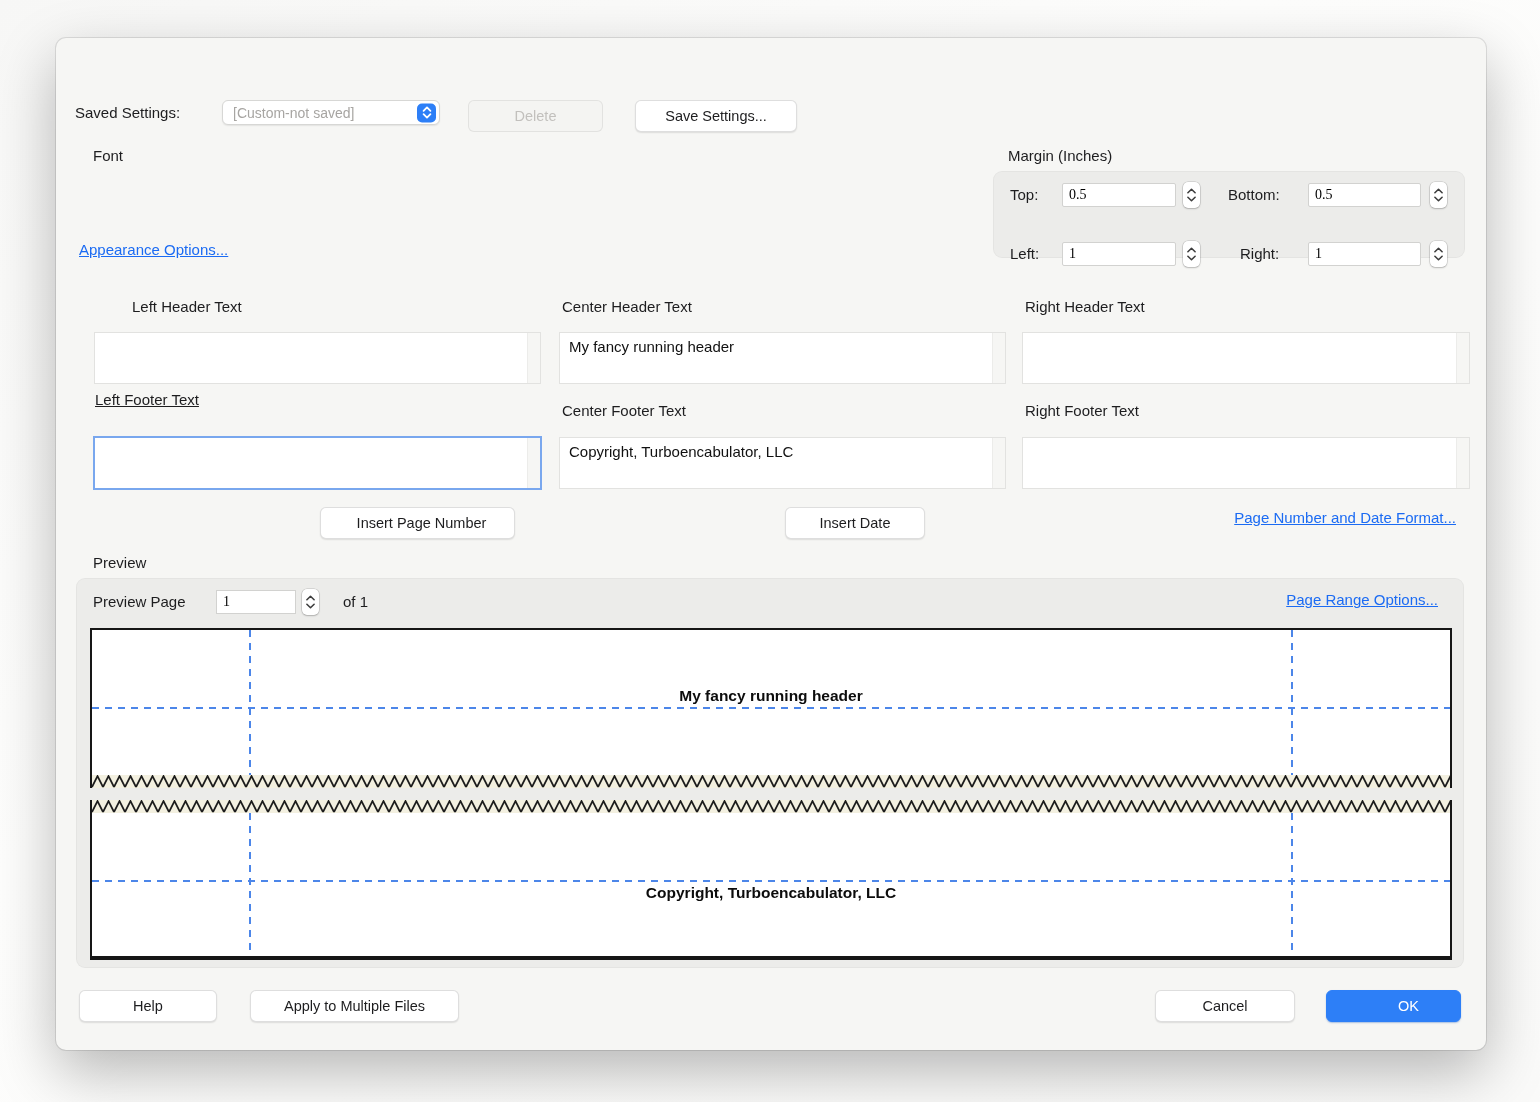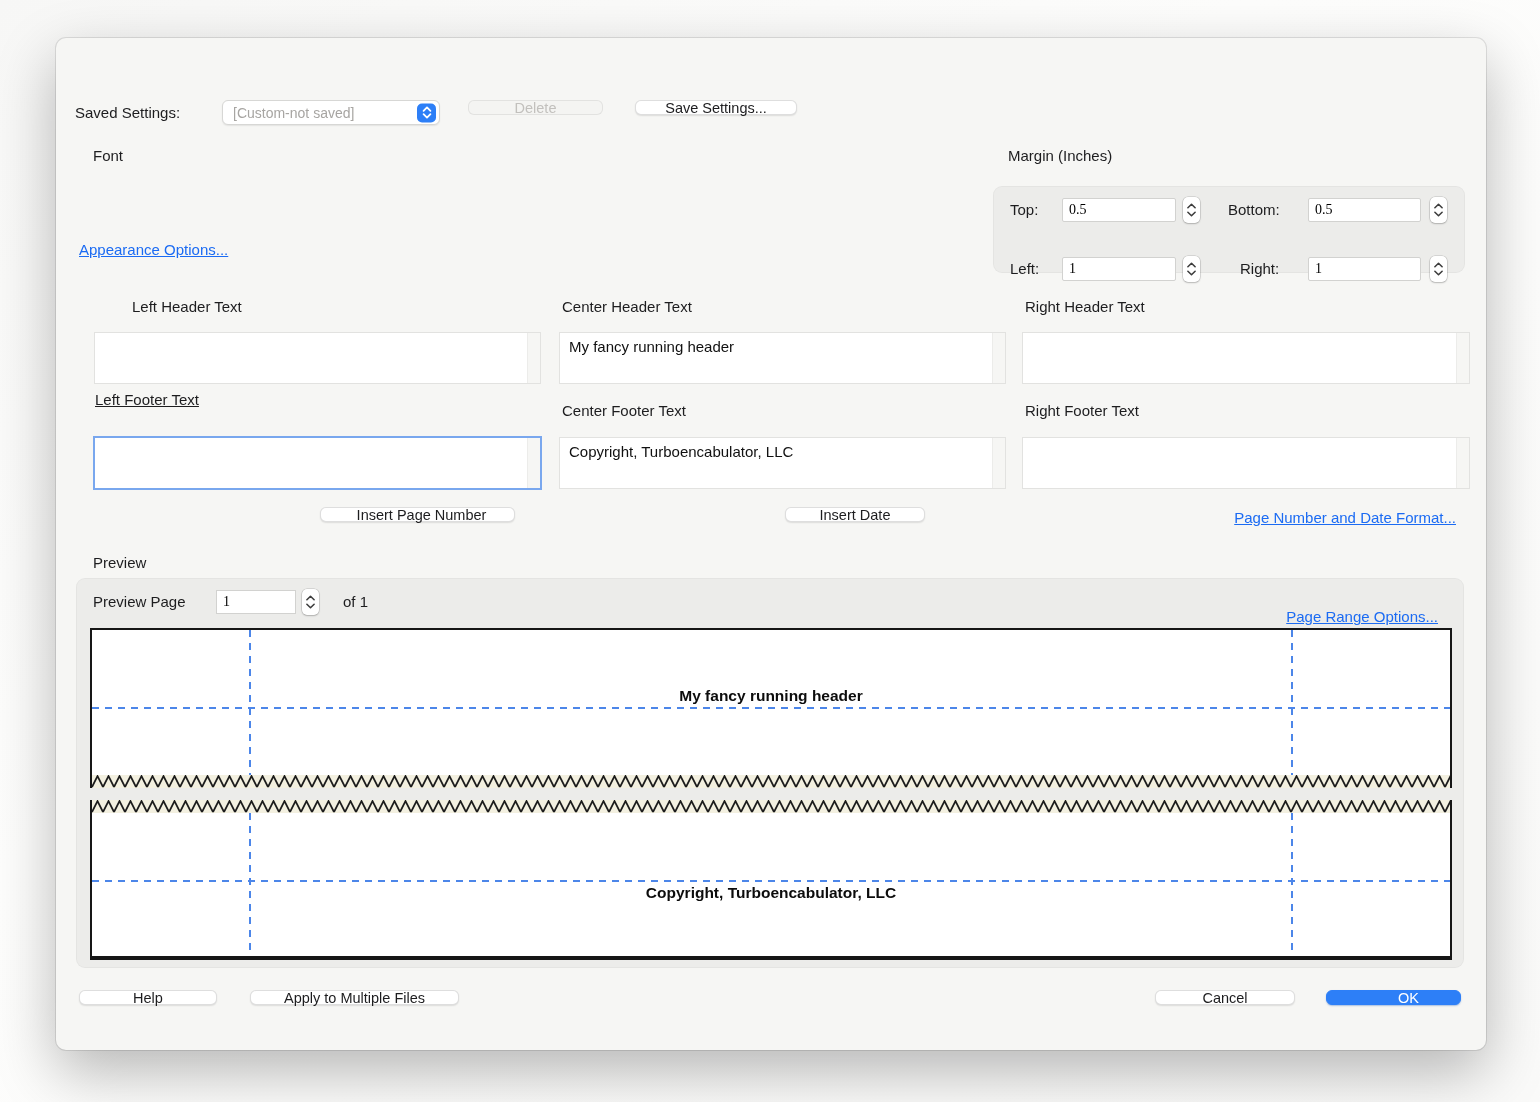--- a/index.html
+++ b/index.html
@@ -24,21 +24,21 @@
   }
   .title { line-height:40px; text-align:center; font-size:17px; font-weight:700; color:#2a2a2a; }
   .tl { position:absolute; top:12px; width:16px; height:16px; border-radius:50%; }
   .tl1 { left:12px; background:#d9d7d6; }
   .tl2 { left:42px; background:#d9d7d6; }
   .tl3 { left:72px; background:#2dc52d; }
   .label { position:absolute; font-size:15px; color:#1d1d1f; white-space:nowrap; }
 
   
   .btn {
-    position:absolute; height:15px; display:flex; align-items:center; justify-content:center;
+    position:absolute; height:32px; display:flex; align-items:center; justify-content:center;
     background:#ffffff; border:1px solid rgba(0,0,0,0.13); border-radius:6px;
     box-shadow:0 1px 1.5px rgba(0,0,0,0.10);
     font-size:14.5px; color:#1d1d1f; cursor:default; white-space:nowrap;
   }
   .btn.disabled { color:#c2c0bd; background:#f4f4f2; border-color:rgba(0,0,0,0.07); box-shadow:none; }
   .btn.primary { background:#2d7ff7; color:#ffffff; border-color:#2d7ff7; box-shadow:0 1px 1.5px rgba(22,88,190,0.35);padding-left:30px; }
 
   .popup {
     position:absolute; height:25px; background:#ffffff; border:1px solid #d7d7d5; border-radius:6px;
     box-shadow:0 1px 1.5px rgba(0,0,0,0.08);
@@ -113,21 +113,21 @@
           </svg>
       </span>
     </div>
     <div class="btn disabled" style="left:412px; top:62px; width:135px;">Delete</div>
     <div class="btn" style="left:579px; top:62px; width:162px;">Save Settings...</div>
 
     <div class="label" style="left:37px; top:109px;">Font</div>
     <div class="link" style="left:23px; top:203px;">Appearance Options...</div>
 
     <div class="label" style="left:952px; top:109px;">Margin (Inches)</div>
-    <div class="groupbox" style="left:937px; top:148px; width:472px; height:87px;">
+    <div class="groupbox" style="left:937px; top:133px; width:472px; height:87px;">
       <div class="label" style="left:17px; top:15px;">Top:</div>
       <input class="tfield" style="left: 69px; top: 12px; width: 114px;" value="0.5">
       <div class="stepper" style="left:190px; top:11px;">
         <svg viewBox="0 0 10 6" width="9" height="6">
             <path class="chev-path" d="M1 5 L5 1 L9 5"></path>
           </svg>
         <svg viewBox="0 0 10 6" width="9" height="6">
             <path class="chev-path" d="M1 1 L5 5 L9 1"></path>
           </svg>
       </div>
@@ -205,21 +205,21 @@
       <input class="tfield" style="left: 140px; top: 12px; width: 80px; border-radius: 0px;" value="1">
       <div class="stepper" style="left:226px; top:11px;">
         <svg viewBox="0 0 10 6" width="9" height="6">
             <path class="chev-path" d="M1 5 L5 1 L9 5"></path>
           </svg>
         <svg viewBox="0 0 10 6" width="9" height="6">
             <path class="chev-path" d="M1 1 L5 5 L9 1"></path>
           </svg>
       </div>
       <div class="label" style="left:267px; top:15px;">of 1</div>
-      <div class="link" style="right:26px; top:13px;margin-top:17px;">Page Range Options...</div>
+      <div class="link" style="right:26px; top:13px;">Page Range Options...</div>
 
       <div class="page-seg page-top">
         <div class="dash-v" style="left:157px; top:0; height:145px;"></div>
         <div class="dash-v" style="left:1199px; top:0; height:145px;"></div>
         <div class="pv-text" style="top:57px;">My fancy running header</div>
         <div class="dash-h" style="top:77px;"></div>
         <div class="zig zig-b">
           <svg width="100%" height="13">
             <defs>
                 <pattern id="zzA" width="11" height="13" patternUnits="userSpaceOnUse">

